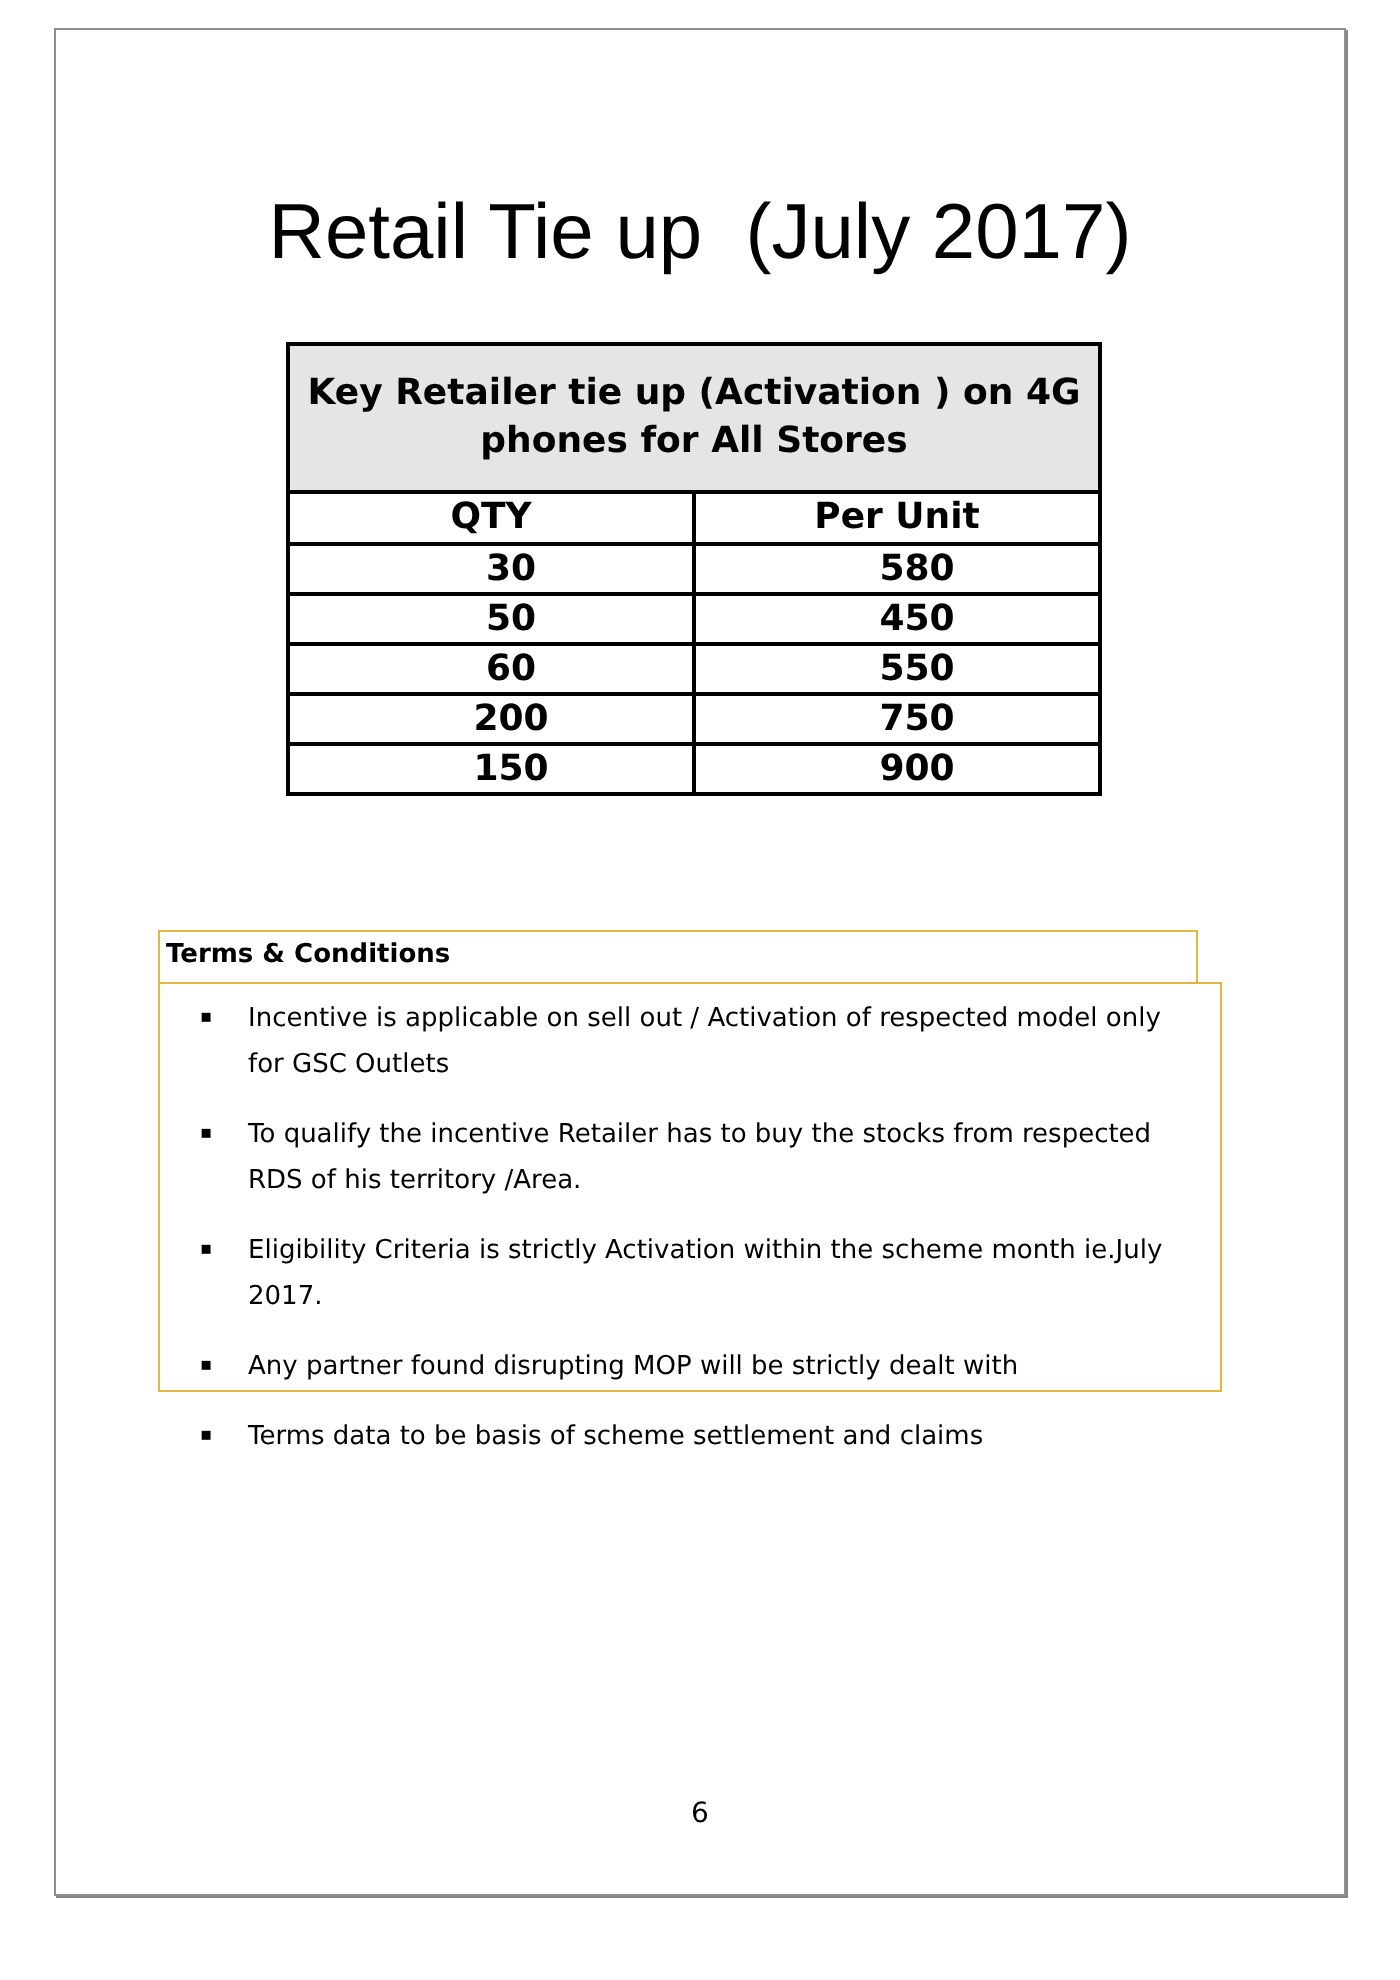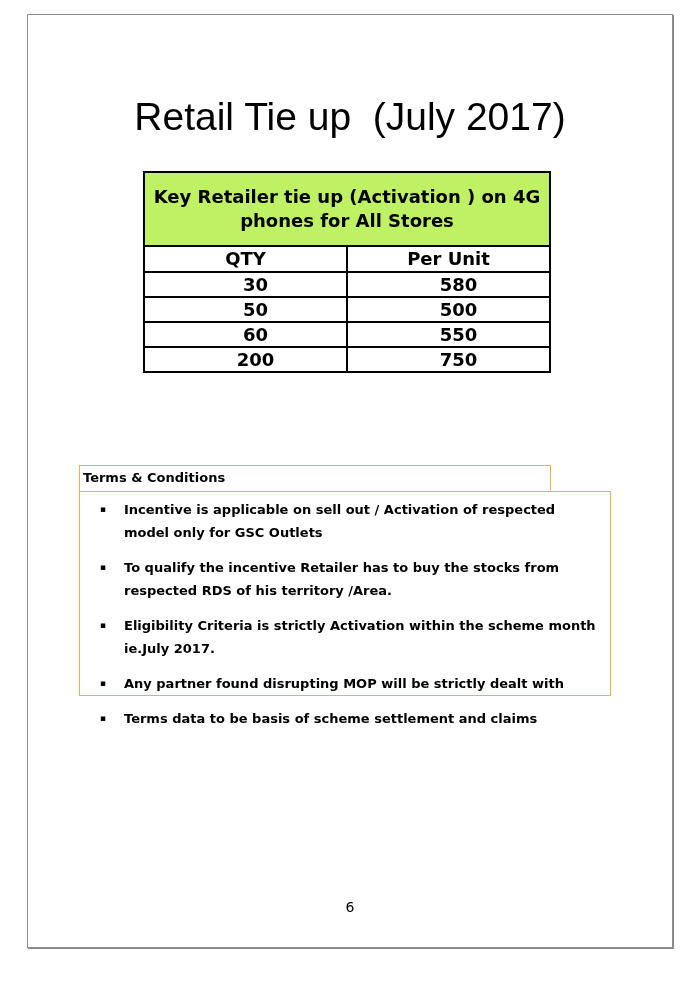--- a/index.html
+++ b/index.html
@@ -23,47 +23,47 @@
 
   table.price-table {
     position:absolute; left:115px; top:156px; width:408px;
     border-collapse:collapse;
     font-family:"DejaVu Sans", sans-serif;
     font-weight:bold; font-size:18px; text-align:center;
     table-layout:fixed;
   }
   .price-table td { border:2px solid #000; padding:0; }
   .price-table .tbl-title {
-    background:#bef264;
+    background:#e5e5e5;
     font-size:18px; line-height:1.35; padding:3px 2px; height:74px;
   }
   .price-table .col-head td { height:26px; line-height:22px; }
   .price-table .data-row td { height:25px; line-height:21px;padding-left:20px; }
 
   .terms-title-box {
-    position:absolute; left:51px; top:450px; width:472px; height:27px;
+    position:absolute; left:51px; top:450px; width:520px; height:27px;
     border:1.5px solid #e2b842; background:#fff;
     font-weight:bold; font-size:13px; line-height:24px;
     padding-left:3px;
   }
   .terms-body-box {
     position:absolute; left:51px; top:476px; width:532px; height:205px;
     border:1.5px solid #e2b842; background:#fff;
     padding:6px 4px 0 0;
   }
   .terms-list { list-style:none; }
   .terms-list li {
     display:flex; align-items:flex-start;
     font-size:13px; line-height:23px; margin-bottom:12px;
   }
   .terms-list .bullet {
     flex:none; width:24px; margin-left:20px;
     font-size:9px; line-height:23px; text-align:left;
   }
-  .terms-list .btext { flex:1; padding-right:4px;font-weight:bold; }
+  .terms-list .btext { flex:1; padding-right:4px; }
 
   .page-num {
     position:absolute; top:884px; left:0; width:100%;
     text-align:center; font-size:14px;
   }
 </style>
 </head>
 <body>
 
 <div class="page">
@@ -78,29 +78,33 @@
       <tr class="col-head">
         <td>QTY</td>
         <td>Per Unit</td>
       </tr>
       <tr class="data-row">
         <td>30</td>
         <td>580</td>
       </tr>
       <tr class="data-row">
         <td>50</td>
-        <td>500</td>
+        <td>450</td>
       </tr>
       <tr class="data-row">
         <td>60</td>
         <td>550</td>
       </tr>
       <tr class="data-row">
         <td>200</td>
         <td>750</td>
+      </tr>
+      <tr class="data-row">
+        <td>150</td>
+        <td>900</td>
       </tr>
     </tbody>
   </table>
 
   <div class="terms-title-box">Terms &amp; Conditions</div>
 
   <div class="terms-body-box">
     <ul class="terms-list">
       <li>
         <span class="bullet">▪</span>

